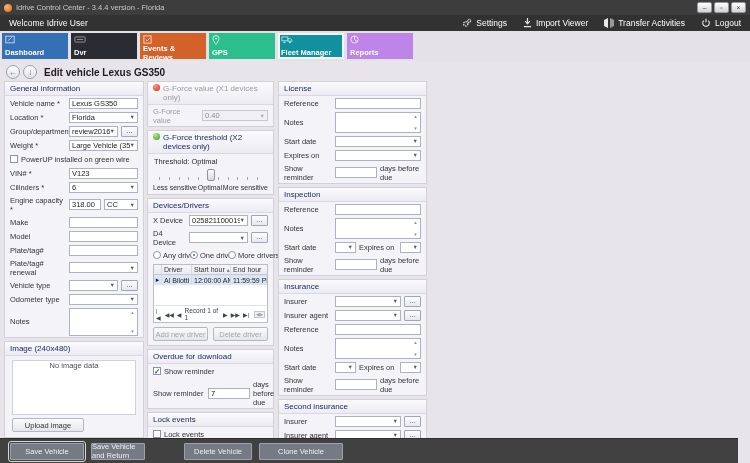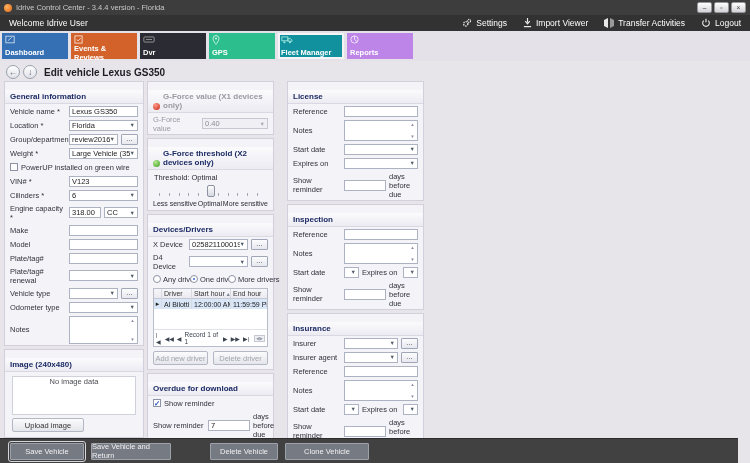--- a/index.html
+++ b/index.html
@@ -29,25 +29,25 @@
   
   .pagehead { height:20px; display:flex; align-items:center; gap:3px; padding:2px 6px 0; }
   .circ { width:14px; height:14px; border-radius:50%; border:1px solid #99a0ad; background:linear-gradient(#fefefe,#e1e2e9); color:#5a6370; font-size:8.5px; display:flex; align-items:center; justify-content:center; cursor:pointer; }
   .ptitle { font-weight:bold; font-size:10px; color:#1c1c22; margin-left:4px; }
 
   
   .content { position:absolute; left:0; right:0; top:81px; bottom:25px; }
   .col { position:absolute; top:0; bottom:0; display:flex; flex-direction:column; gap:3px; }
   .col-left { left:4px; width:140px; }
   .col-mid { left:147px; width:127px; }
-  .col-right { left:287px; width:137px; }
+  .col-right { left:278px; width:149px; }
 
   
   .panel { background:#f4f3f8; border:1px solid #d2d0da; display:flex; flex-direction:column; flex-shrink:0; }
-  .panel-h { display:flex; align-items:flex-end; gap:3px; padding:2px 5px; font-size:8px; font-weight:bold; color:#1b2a63; background:linear-gradient(#fbfbfd,#ecebf2); border-bottom:1px solid #dad8e2;margin-top:8px; }
+  .panel-h { display:flex; align-items:flex-start; gap:3px; padding:2px 5px; font-size:8px; font-weight:normal; color:#1b2a63; background:linear-gradient(#fbfbfd,#ecebf2); border-bottom:1px solid #dad8e2; }
   .grow1 { flex:1; }
 
   
   .frow { display:flex; align-items:center; margin:1.5px 5px; gap:3px; min-height:11px; }
   .lb { font-size:7.5px; color:#32323c; flex-shrink:0; }
   .col-left .lb.w { width:56px; }
   .rlb { width:48px; }
   .tb { flex:1; min-width:0; height:11px; background:#fff; border:1px solid #adb2c2; display:flex; align-items:center; font-size:7.5px; padding:0 2px; color:#222; position:relative; white-space:nowrap; overflow:hidden; }
   .tb span { overflow:hidden; white-space:nowrap; }
   .arr { margin-left:auto; font-size:5.5px; color:#505a68; flex-shrink:0; }
@@ -105,21 +105,21 @@
   .imgbox { background:#fff; border:1px solid #cfd2da; margin:4px 7px 3px; flex:1; display:flex; align-items:flex-start; justify-content:center; font-size:7.5px; color:#4c4c55; }
   .upload { margin:0 0 5px 7px; width:72px; flex:none; }
 
   
   .duo-lb { width:38px; }
 
   
   .footer { position:absolute; left:0; right:12px; bottom:0; height:25px; background:#414141; display:flex; align-items:center; gap:7px; padding:0 10px; border-top:1px solid #2c2c2c; }
   .fbtn { height:17px; background:#767a83; border:1px solid #9da1aa; color:#f0f0f2; font-size:7.5px; display:flex; align-items:center; justify-content:center; border-radius:1px; cursor:pointer; }
   .fb0 { width:74px; outline:1px solid #d4d6db; outline-offset:1px; }
-  .fb1 { width:80px; } .fb2 { width:68px;margin-left:32px; } .fb3 { width:84px; }
+  .fb1 { width:54px; } .fb2 { width:68px;margin-left:32px; } .fb3 { width:84px; }
 </style>
 </head>
 <body>
 
 <div class="titlebar">
   <span class="app-icon"></span>
   <span>Idrive Control Center - 3.4.4 version - Florida</span>
   <span class="win-controls">
     <span class="wbtn">–</span>
     <span class="wbtn">▫</span>
@@ -172,37 +172,37 @@
 <div class="tabbar">
   <div class="tab tab0">
     <span class="ticon">
         <svg width="10" height="9" viewBox="0 0 12 10">
           <rect x="1" y="1" width="10" height="8" fill="none" stroke="#fff" stroke-width="1"></rect>
           <path d="M3.5 6.5 8 2.5" stroke="#fff" stroke-width="1"></path>
         </svg>
       </span>
     <span>Dashboard</span>
   </div>
+  <div class="tab tab2">
+    <span class="ticon">
+        <svg width="12" height="9" viewBox="0 0 14 10">
+          <rect x="1" y="2" width="12" height="6" rx="1" fill="none" stroke="#bbb" stroke-width="1"></rect>
+          <path d="M3.5 5h7" stroke="#bbb" stroke-width="1"></path>
+        </svg>
+      </span>
+    <span>Dvr</span>
+  </div>
   <div class="tab tab1">
     <span class="ticon">
         <svg width="9" height="9" viewBox="0 0 10 10">
           <rect x="1" y="1" width="8" height="8" fill="none" stroke="#fff" stroke-width="1"></rect>
           <path d="m3 5 1.5 1.5L7.5 3.5" stroke="#fff" stroke-width="1" fill="none"></path>
         </svg>
       </span>
     <span>Events &amp; Reviews</span>
-  </div>
-  <div class="tab tab2">
-    <span class="ticon">
-        <svg width="12" height="9" viewBox="0 0 14 10">
-          <rect x="1" y="2" width="12" height="6" rx="1" fill="none" stroke="#bbb" stroke-width="1"></rect>
-          <path d="M3.5 5h7" stroke="#bbb" stroke-width="1"></path>
-        </svg>
-      </span>
-    <span>Dvr</span>
   </div>
   <div class="tab tab3">
     <span class="ticon">
         <svg width="8" height="10" viewBox="0 0 8 11">
           <path d="M4 .6a3.3 3.3 0 0 1 3.3 3.3C7.3 6.5 4 10.3 4 10.3S.7 6.5.7 3.9A3.3 3.3 0 0 1 4 .6z" fill="none" stroke="#fff" stroke-width="1"></path>
           <circle cx="4" cy="3.8" r="1.1" fill="#fff"></circle>
         </svg>
       </span>
     <span>GPS</span>
   </div>

